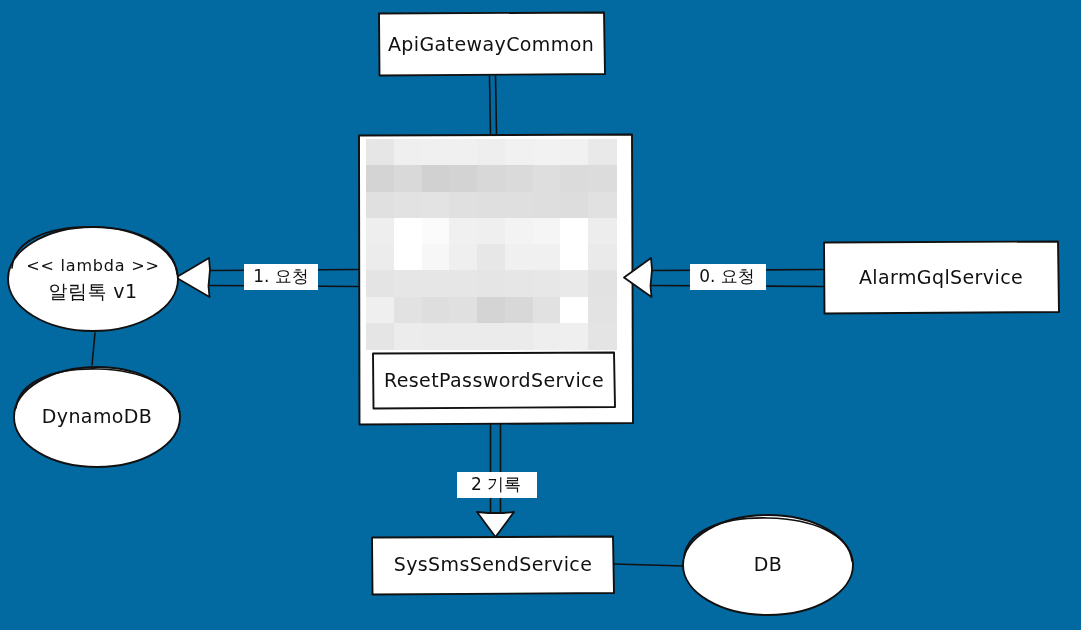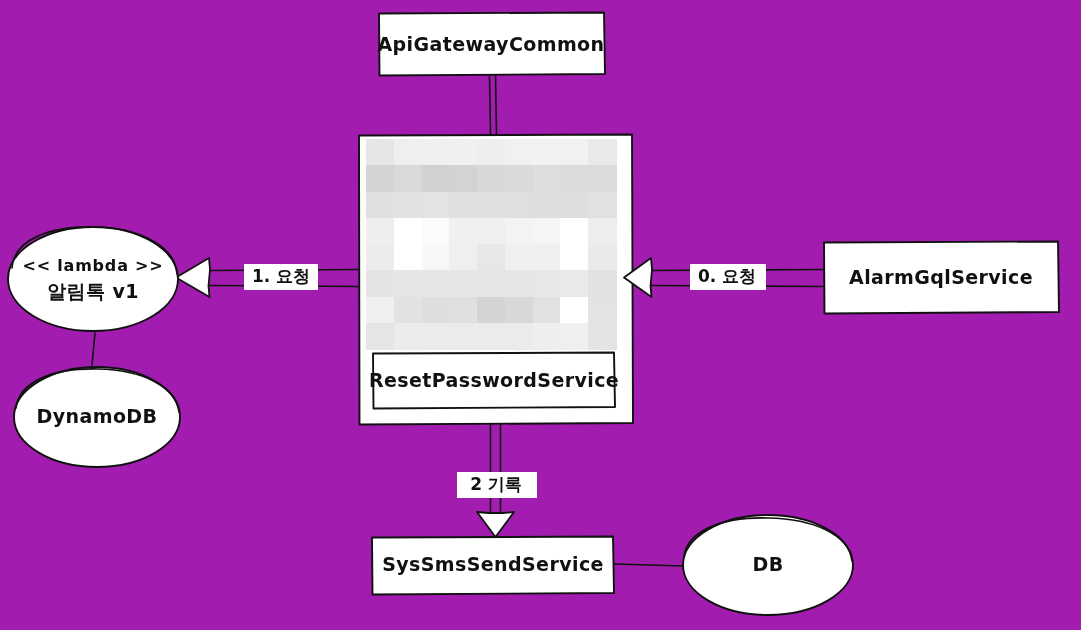--- a/index.html
+++ b/index.html
@@ -8,23 +8,22 @@
     padding: 0;
     background: #ffffff;
   }
   body {
     font-family: "DejaVu Sans", sans-serif;
   }
   #canvas {
     position: relative;
     width: 1081px;
     height: 630px;
-    background: #a21caf;
+    background: #0369a1;
     overflow: hidden;
-    font-weight: bold;
   }
   #diagram-svg {
     position: absolute;
     left: 0;
     top: 0;
     width: 1081px;
     height: 630px;
   }
   .node-label {
     font-family: "DejaVu Sans", sans-serif;

